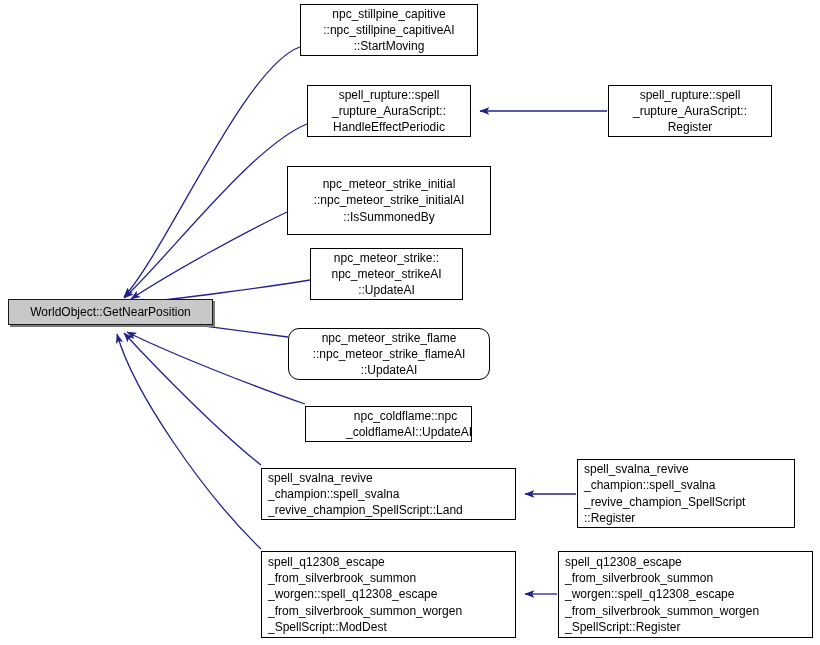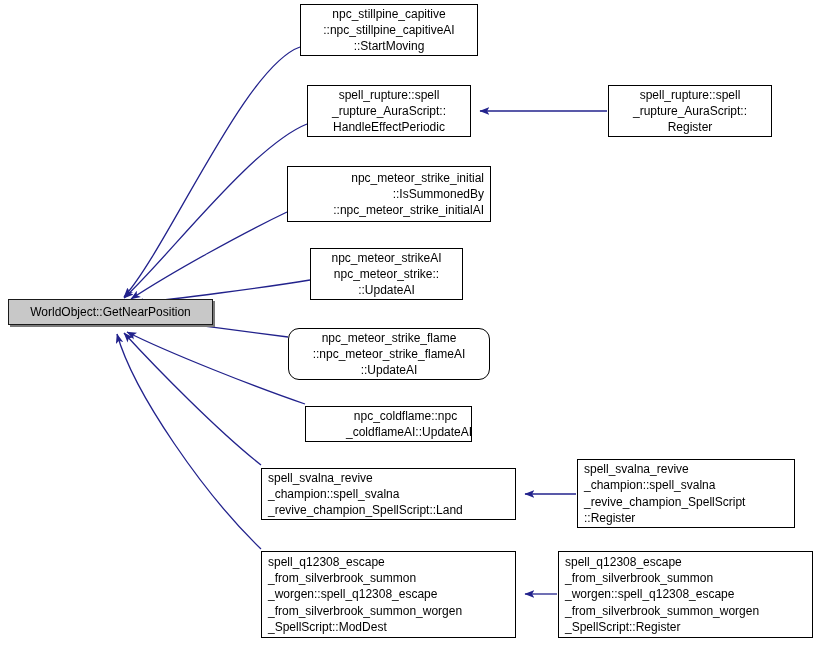--- a/index.html
+++ b/index.html
@@ -76,22 +76,22 @@
         <path d="M 607,111 L 480,111" marker-end="url(#arrowhead)" stroke="#22228c"></path>
         <path d="M 576,494 L 525,494" marker-end="url(#arrowhead)" stroke="#22228c"></path>
         <path d="M 557,594 L 525,594" marker-end="url(#arrowhead)" stroke="#22228c"></path>
       </g>
   </svg>
 
   <div id="nodes">
       <div class="node center align-center" title="WorldObject::GetNearPosition" style="left: 8px; top: 299px; width: 205px; height: 26px;"><span class="ln">WorldObject::GetNearPosition</span></div>
       <div class="node align-center" title="npc_stillpine_capitive::npc_stillpine_capitiveAI::StartMoving" style="left: 300px; top: 4px; width: 178px; height: 52px;"><span class="ln">npc_stillpine_capitive</span><span class="ln">::npc_stillpine_capitiveAI</span><span class="ln">::StartMoving</span></div>
       <div class="node align-center" title="spell_rupture::spell_rupture_AuraScript::HandleEffectPeriodic" style="left: 307px; top: 85px; width: 164px; height: 52px;"><span class="ln">spell_rupture::spell</span><span class="ln">_rupture_AuraScript::</span><span class="ln">HandleEffectPeriodic</span></div>
-      <div class="node align-center" title="npc_meteor_strike_initial::npc_meteor_strike_initialAI::IsSummonedBy" style="left: 287px; top: 166px; width: 204px; height: 56px; align-items: flex-end;"><span class="ln">npc_meteor_strike_initial</span><span class="ln">::IsSummonedBy</span><span class="ln">::npc_meteor_strike_initialAI</span></div>
-      <div class="node align-center" title="npc_meteor_strike::npc_meteor_strikeAI::UpdateAI" style="left: 310px; top: 248px; width: 153px; height: 52px;"><span class="ln">npc_meteor_strikeAI</span><span class="ln">npc_meteor_strike::</span><span class="ln">::UpdateAI</span></div>
+      <div class="node align-center" title="npc_meteor_strike_initial::npc_meteor_strike_initialAI::IsSummonedBy" style="left: 287px; top: 166px; width: 204px; height: 69px;"><span class="ln">npc_meteor_strike_initial</span><span class="ln">::npc_meteor_strike_initialAI</span><span class="ln">::IsSummonedBy</span></div>
+      <div class="node align-center" title="npc_meteor_strike::npc_meteor_strikeAI::UpdateAI" style="left: 310px; top: 248px; width: 153px; height: 52px;"><span class="ln">npc_meteor_strike::</span><span class="ln">npc_meteor_strikeAI</span><span class="ln">::UpdateAI</span></div>
       <div class="node align-center" title="npc_meteor_strike_flame::npc_meteor_strike_flameAI::UpdateAI" style="left: 288px; top: 328px; width: 202px; height: 52px; border-radius: 11px;"><span class="ln">npc_meteor_strike_flame</span><span class="ln">::npc_meteor_strike_flameAI</span><span class="ln">::UpdateAI</span></div>
       <div class="node align-center" title="npc_coldflame::npc_coldflameAI::UpdateAI" style="left: 305px; top: 406px; width: 167px; height: 36px; padding-left: 40px;"><span class="ln">npc_coldflame::npc</span><span class="ln">_coldflameAI::UpdateAI</span></div>
       <div class="node align-left" title="spell_svalna_revive_champion::spell_svalna_revive_champion_SpellScript::Land" style="left: 261px; top: 468px; width: 255px; height: 52px;"><span class="ln">spell_svalna_revive</span><span class="ln">_champion::spell_svalna</span><span class="ln">_revive_champion_SpellScript::Land</span></div>
       <div class="node align-left" title="spell_q12308_escape_from_silverbrook_summon_worgen::spell_q12308_escape_from_silverbrook_summon_worgen_SpellScript::ModDest" style="left: 261px; top: 551px; width: 255px; height: 87px;"><span class="ln">spell_q12308_escape</span><span class="ln">_from_silverbrook_summon</span><span class="ln">_worgen::spell_q12308_escape</span><span class="ln">_from_silverbrook_summon_worgen</span><span class="ln c">_SpellScript::ModDest</span></div>
       <div class="node align-center" title="spell_rupture::spell_rupture_AuraScript::Register" style="left: 608px; top: 85px; width: 164px; height: 52px;"><span class="ln">spell_rupture::spell</span><span class="ln">_rupture_AuraScript::</span><span class="ln">Register</span></div>
       <div class="node align-left" title="spell_svalna_revive_champion::spell_svalna_revive_champion_SpellScript::Register" style="left: 577px; top: 459px; width: 218px; height: 69px;"><span class="ln">spell_svalna_revive</span><span class="ln">_champion::spell_svalna</span><span class="ln">_revive_champion_SpellScript</span><span class="ln c">::Register</span></div>
       <div class="node align-left" title="spell_q12308_escape_from_silverbrook_summon_worgen::spell_q12308_escape_from_silverbrook_summon_worgen_SpellScript::Register" style="left: 558px; top: 551px; width: 255px; height: 87px;"><span class="ln">spell_q12308_escape</span><span class="ln">_from_silverbrook_summon</span><span class="ln">_worgen::spell_q12308_escape</span><span class="ln">_from_silverbrook_summon_worgen</span><span class="ln c">_SpellScript::Register</span></div>
     </div>
 
 </div>

